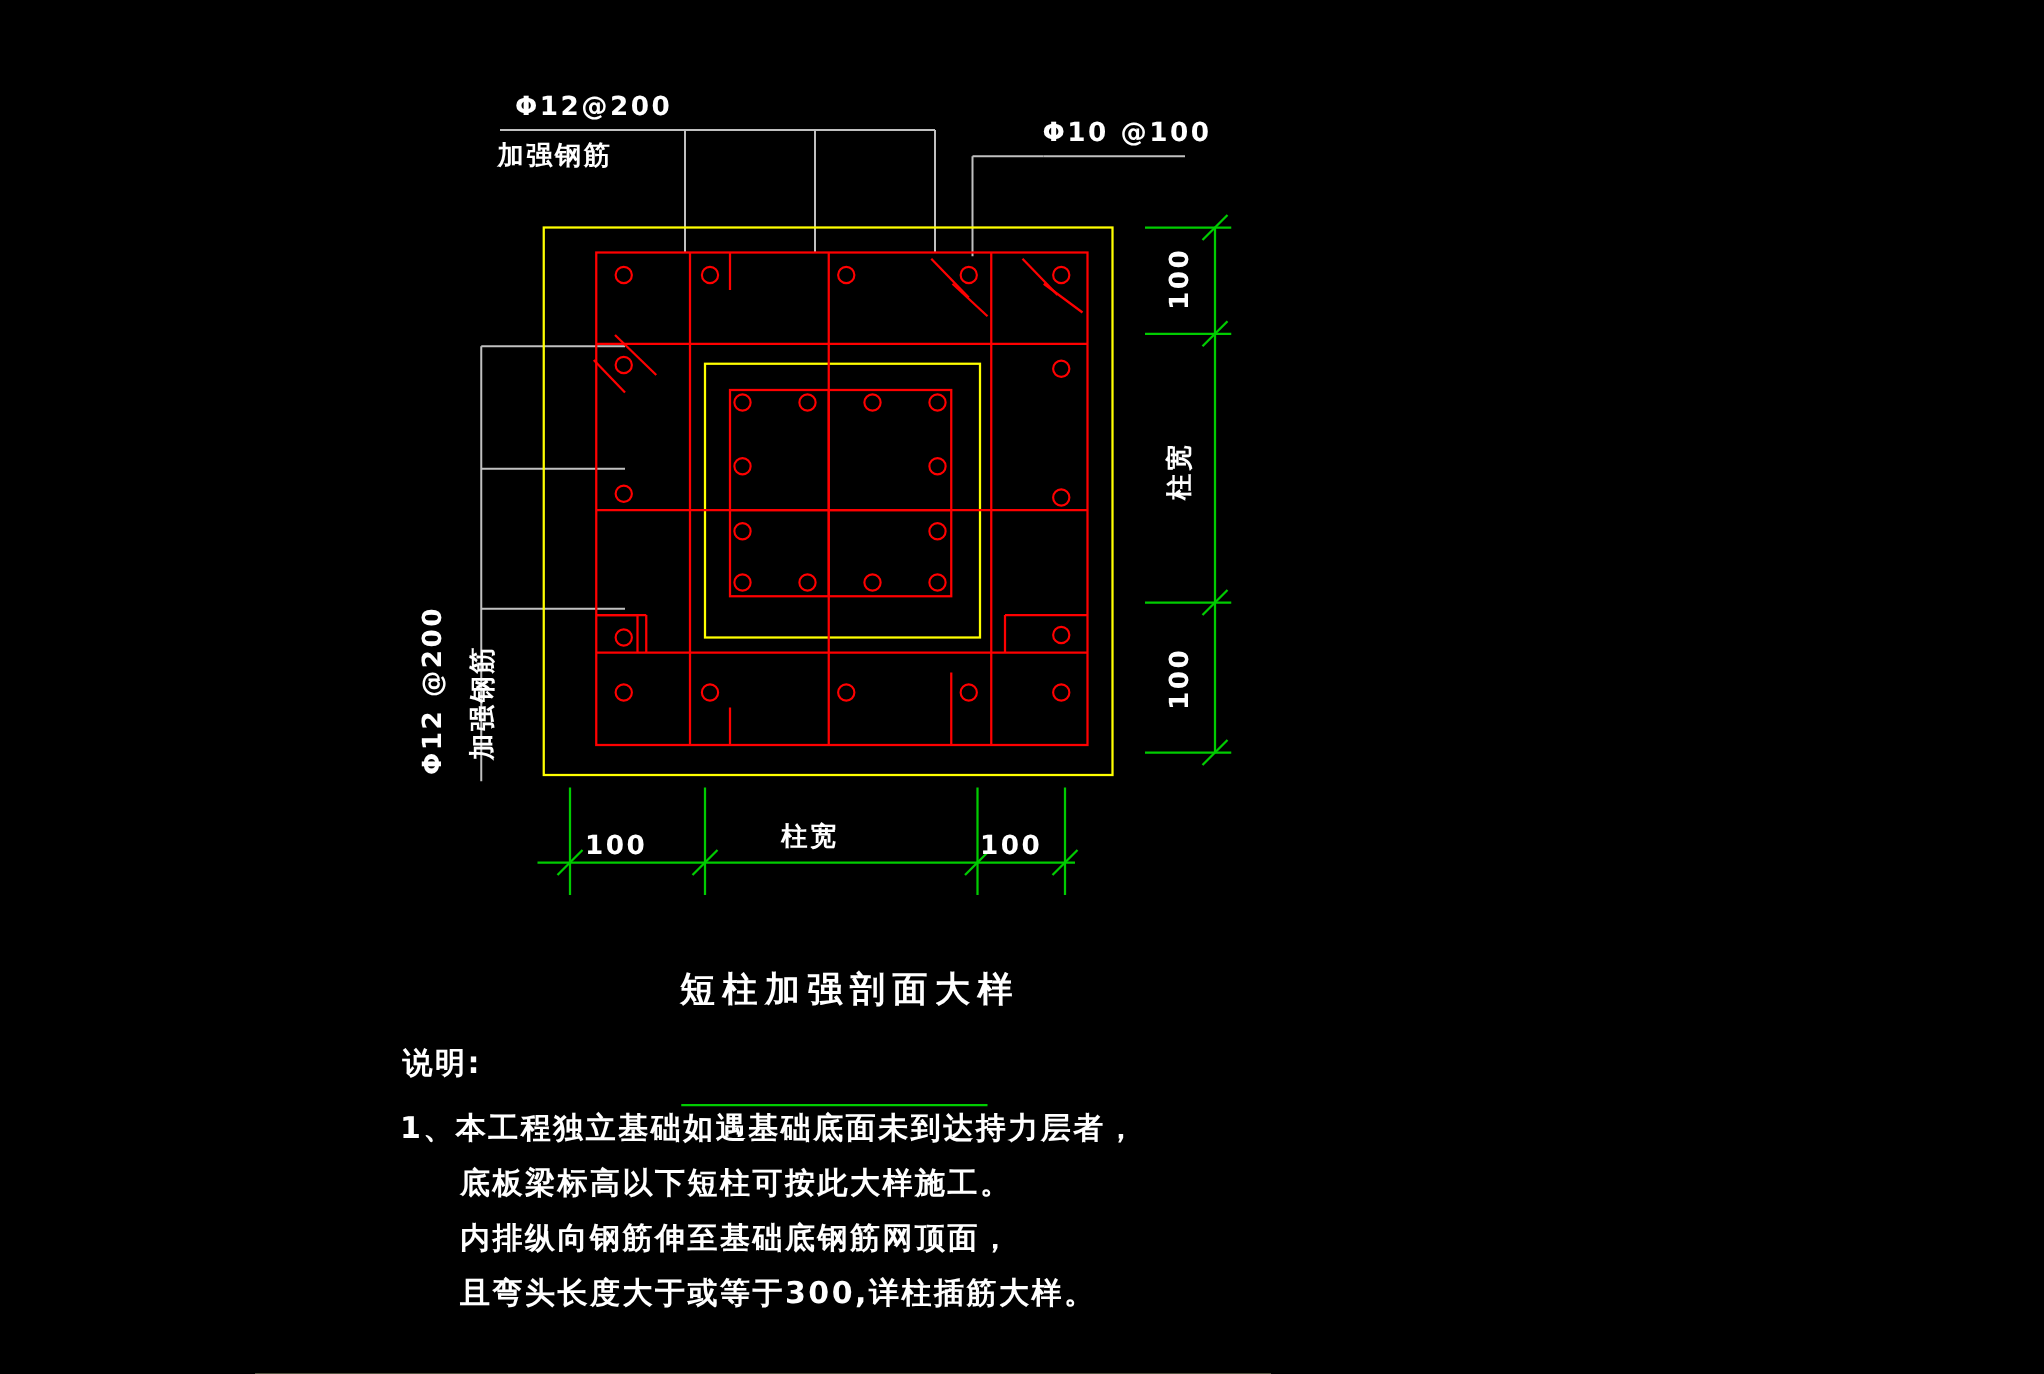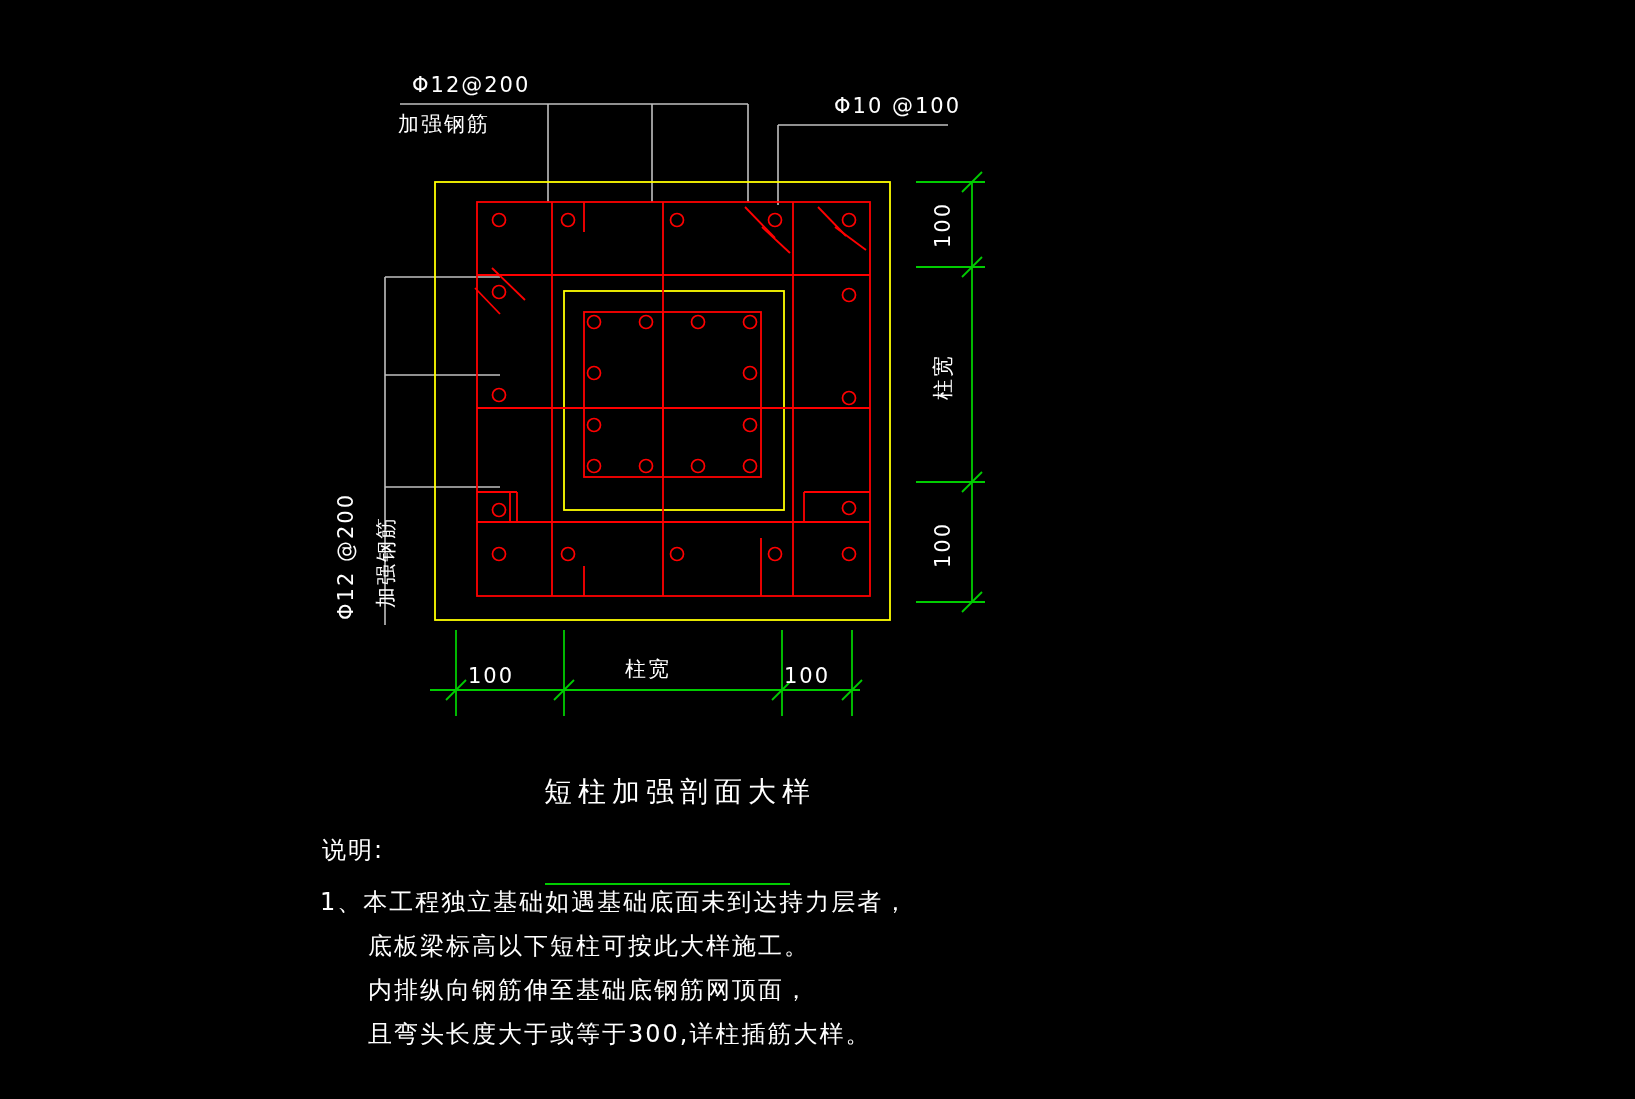--- a/index.html
+++ b/index.html
@@ -11,20 +11,21 @@
     width: 1635px;
     height: 1099px;
     overflow: hidden;
     font-family: "Liberation Sans", sans-serif;
   }
   #cad-root {
     position: relative;
     width: 1635px;
     height: 1099px;
     background: #fef9c3;
+    font-weight: bold;
   }
   svg.cad-canvas {
     position: absolute;
     left: 0;
     top: 0;
     width: 1635px;
     height: 1099px;
     display: block;
   }
   text {

